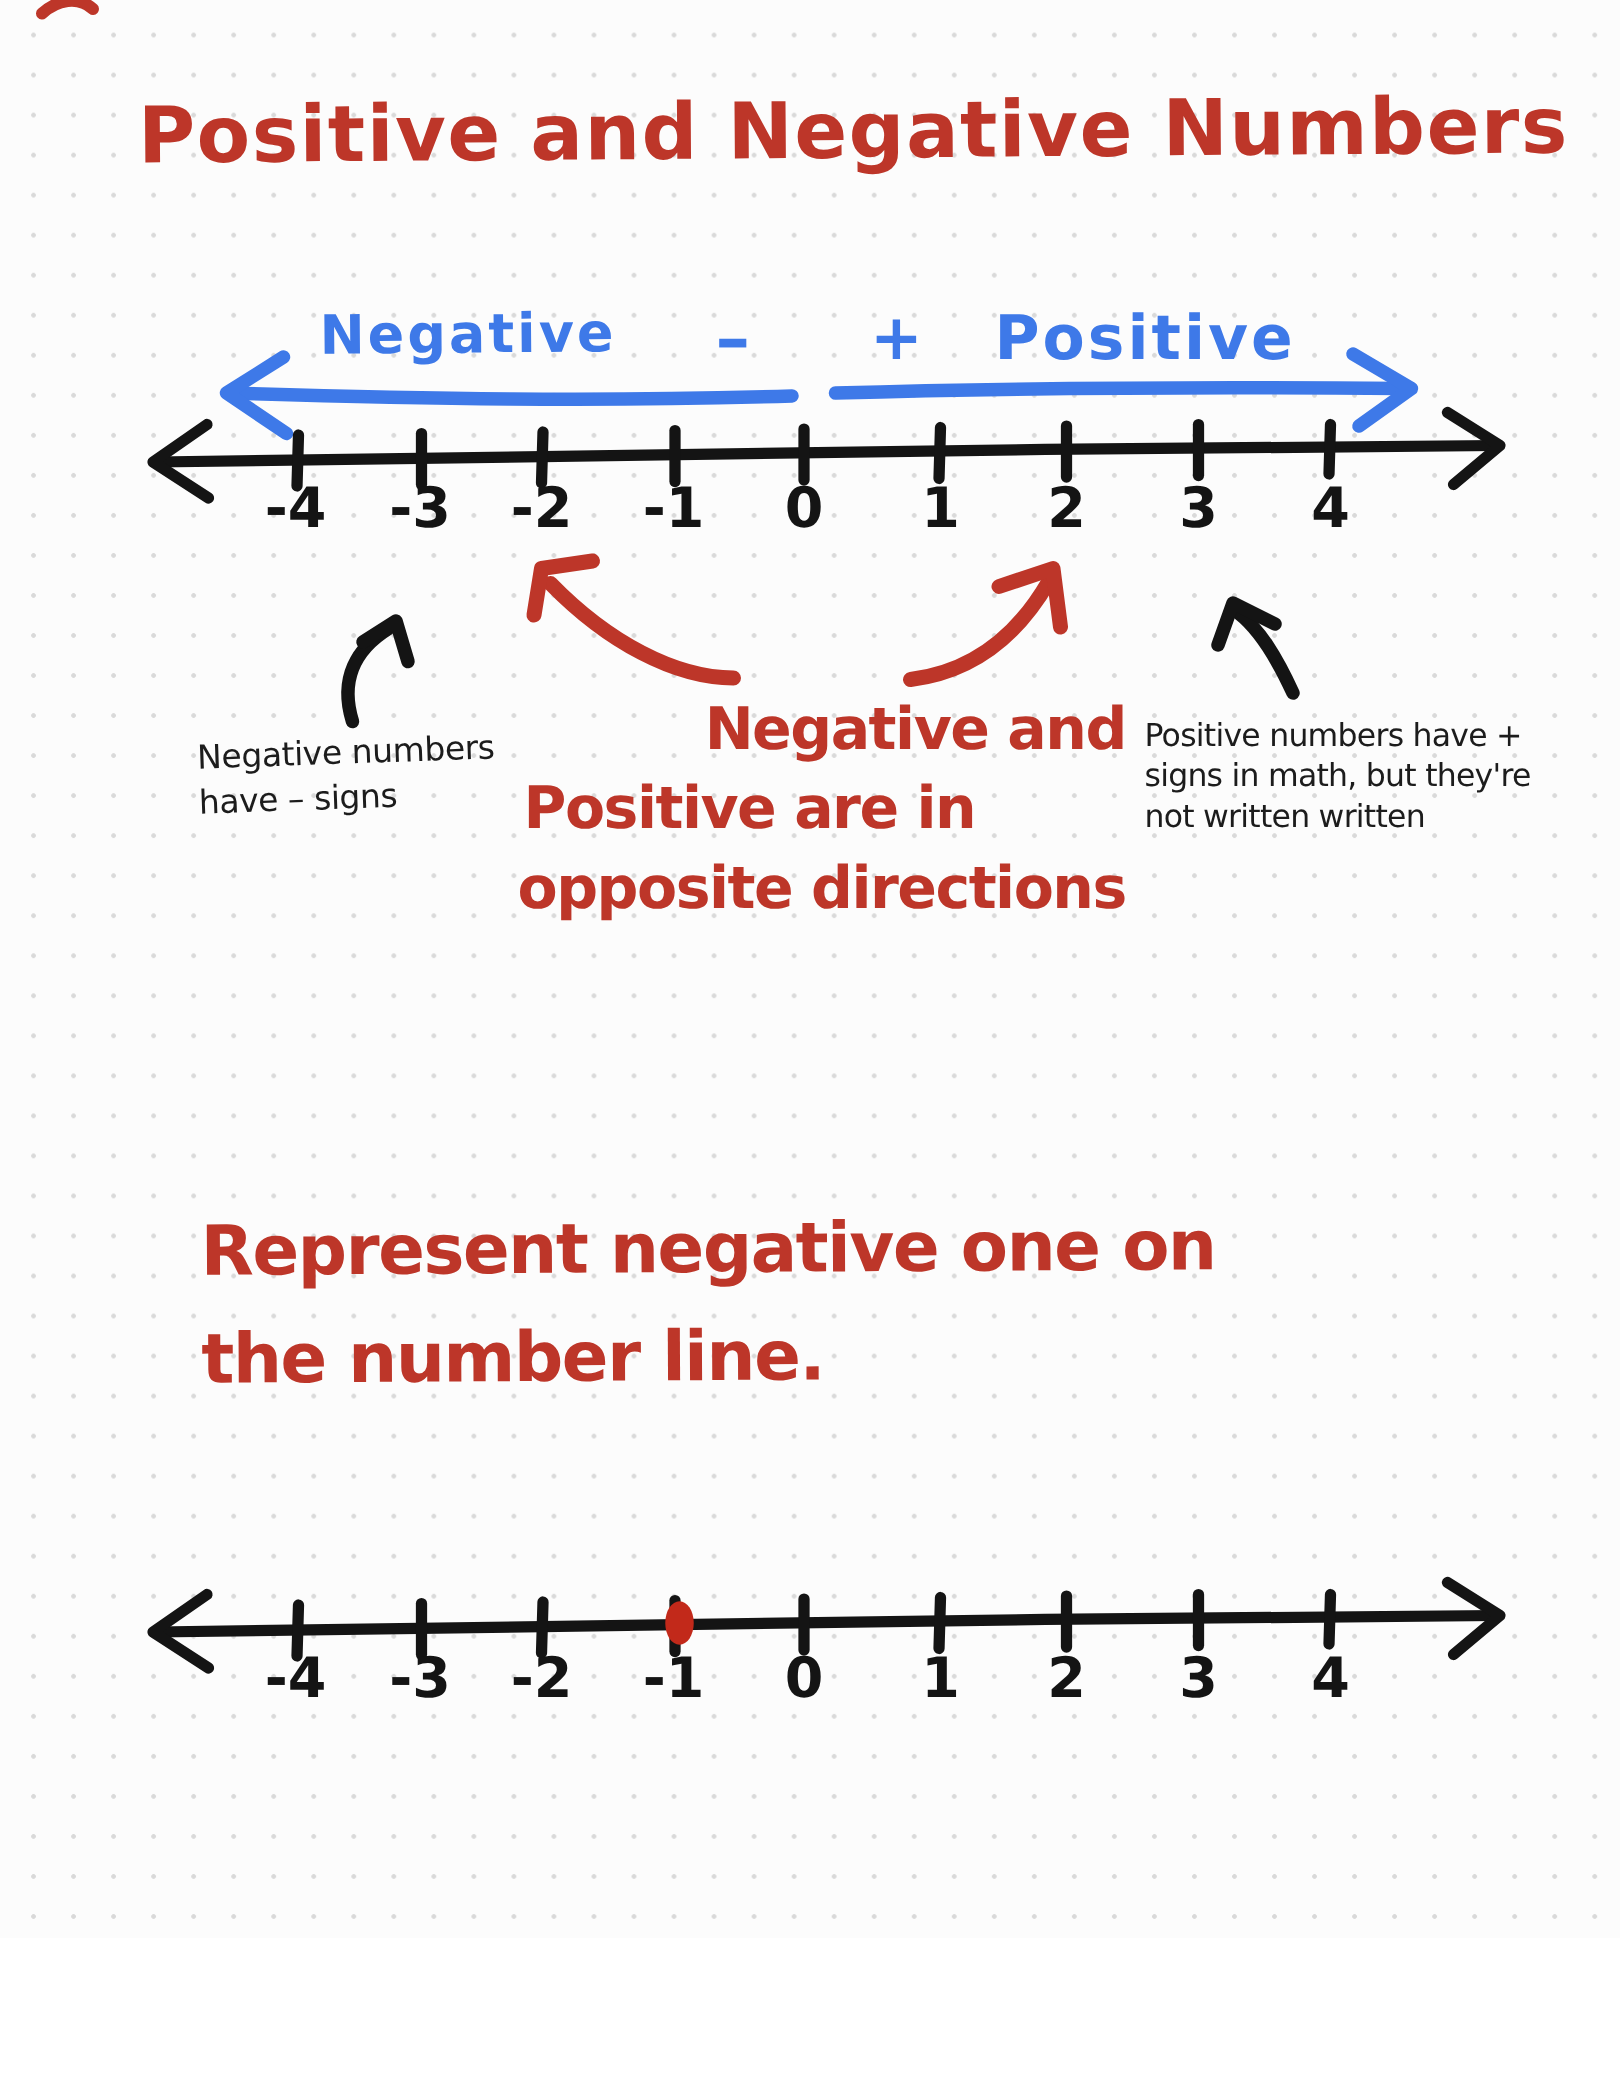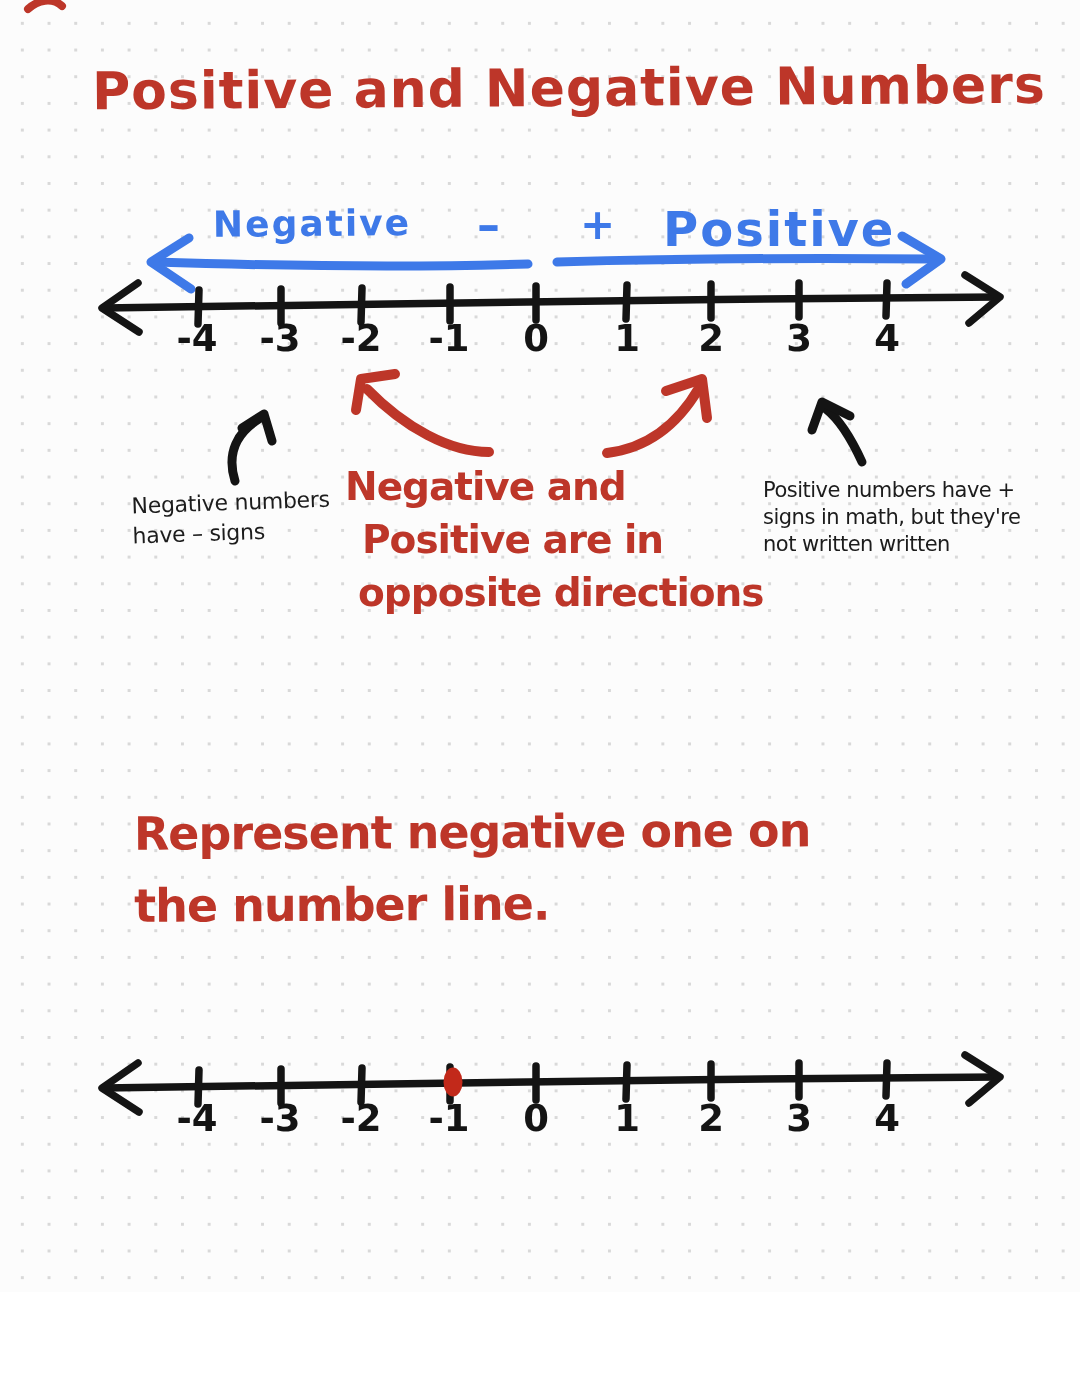--- a/index.html
+++ b/index.html
@@ -27,21 +27,21 @@
     font-size: 52px;
     font-weight: 700;
     color: #bd3629;
     letter-spacing: 1px;
     transform: rotate(-0.4deg);
   }
   .blue { color: #3e79e8; font-weight: 700; }
   .lbl-negative { left: 213px; top: 203px; font-size: 36px; letter-spacing: 2px; transform: rotate(-0.5deg); }
   .lbl-minus    { left: 477px; top: 198px; font-size: 46px; }
   .lbl-plus     { left: 580px; top: 200px; font-size: 42px; }
-  .lbl-positive { left: 663px; top: 201px; font-size: 48px; letter-spacing: 2px; text-align: center; }
+  .lbl-positive { left: 663px; top: 201px; font-size: 41px; letter-spacing: 2px; text-align: center; }
   .tickrow { position: absolute; left: 0; top: 0; width: 100%; height: 0; }
   .tickrow span {
     position: absolute;
     transform: translateX(-50%);
     font-size: 37px;
     font-weight: 700;
     color: #141414;
   }
   .tickrow.top span    { top: 317px; }
   .tickrow.bottom span { top: 1097px; }
@@ -64,23 +64,23 @@
     letter-spacing: -0.5px;
   }
   .note-center {
     left: 345px; top: 460px;
     color: #bd3629;
     font-weight: 700;
     font-size: 39px;
     line-height: 53px;
     letter-spacing: -1px;
   }
-  .note-center .l1 { margin-left: 0; }
-  .note-center .l2 { margin-left: 17px; }
-  .note-center .l3 { margin-left: 13px; }
+  .note-center .l1 { margin-left: 0; text-align: right; }
+  .note-center .l2 { margin-left: 4px; }
+  .note-center .l3 { margin-left: 0; }
   .prompt {
     left: 134px; top: 796px;
     color: #bd3629;
     font-weight: 700;
     font-size: 46px;
     line-height: 72px;
     letter-spacing: -1px;
     transform: rotate(-0.3deg);
   }
   .prompt div { white-space: nowrap; }

